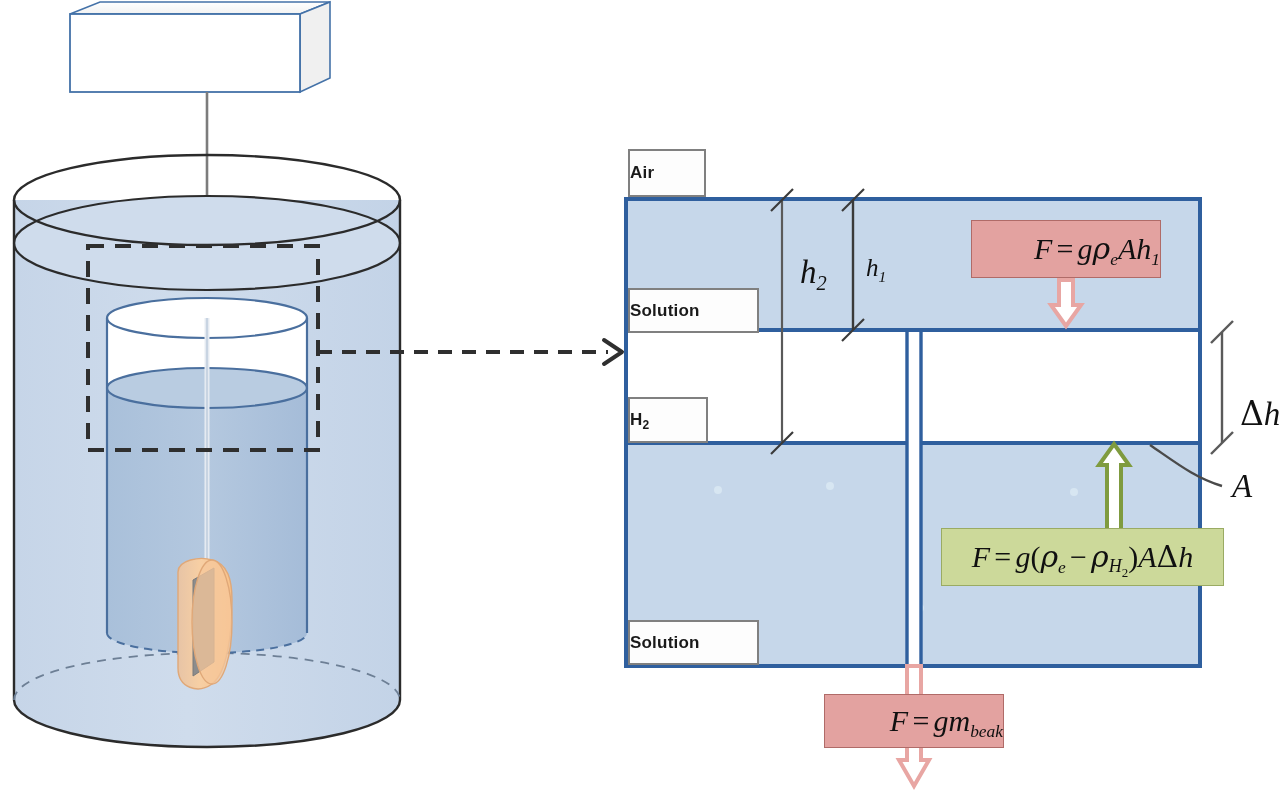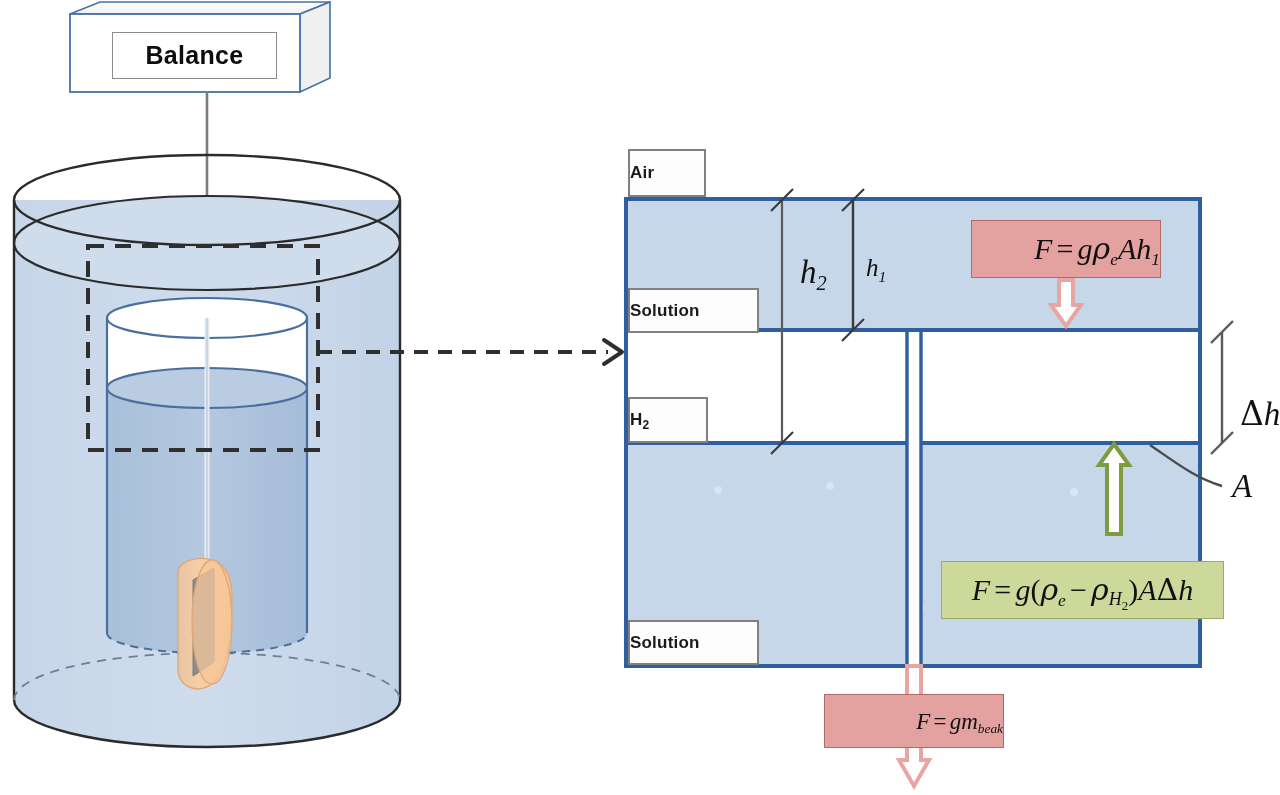--- a/index.html
+++ b/index.html
@@ -279,21 +279,20 @@
 
     <g>
       <path d="M1107,534 L1107,465 L1099,465 L1114,444 L1129,465 L1121,465 L1121,534 Z" fill="#ffffff" stroke="#7f9b3f" stroke-width="4"></path>
     </g>
 
     <g>
       <path d="M907,666 L921,666 L921,760 L929,760 L914,786 L899,760 L907,760 Z" fill="#ffffff" stroke="#e8a6a3" stroke-width="4"></path>
     </g>
   </svg>
 
-  <div class="balance-text">Balance</div>
 
   <div class="chip" style="left:628px; top:149px; width:78px; height:48px;">Air</div>
 
   <div class="chip" style="left:628px; top:288px; width:131px; height:45px;">Solution</div>
 
   <div class="chip" style="left:628px; top:397px; width:80px; height:46px;">
       <span>H<sub>2</sub></span>
     </div>
 
   <div class="chip" style="left:628px; top:620px; width:131px; height:45px;">Solution</div>
@@ -303,21 +302,21 @@
   <div class="dimlabel" style="left:866px; top:254px; font-size:25px;"><span class="up">h</span><span class="sub">1</span></div>
 
   <div class="dimlabel" style="left:1240px; top:394px; font-size:33px;"><span class="dl">Δ</span><span class="up">h</span></div>
 
   <div class="dimlabel" style="left:1232px; top:468px; font-size:33px;"><span class="up">A</span></div>
 
   <div class="formula red" style="left:971px; top:220px; width:190px; height:58px; font-size:30px;">
       <span class="f-inner"><span class="up">F</span><span class="op">=</span><span class="up">g</span><span class="rho">ρ</span><span class="sub">e</span><span class="up">A</span><span class="up">h</span><span class="sub">1</span></span>
     </div>
 
-  <div class="formula green" style="left:941px; top:528px; width:283px; height:58px; font-size:30px;margin-top:33px;">
+  <div class="formula green" style="left:941px; top:528px; width:283px; height:58px; font-size:30px;">
       <span class="f-inner"><span class="up">F</span><span class="op">=</span><span class="up">g</span><span class="op" style="padding:0">(</span><span class="rho">ρ</span><span class="sub">e</span><span class="op">−</span><span class="rho">ρ</span><span class="subsub">H<span class="ss">2</span></span><span class="op" style="padding:0">)</span><span class="up">A</span><span class="delta">Δ</span><span class="up">h</span></span>
     </div>
 
-  <div class="formula red" style="left:824px; top:694px; width:180px; height:54px; font-size:23px;">
+  <div class="formula red" style="left:824px; top:694px; width:180px; height:54px; font-size:30px;">
       <span class="f-inner"><span class="up">F</span><span class="op">=</span><span class="up">g</span><span class="up">m</span><span class="sub">beak</span></span>
     </div>
 
 </div>
 
 </body></html>

